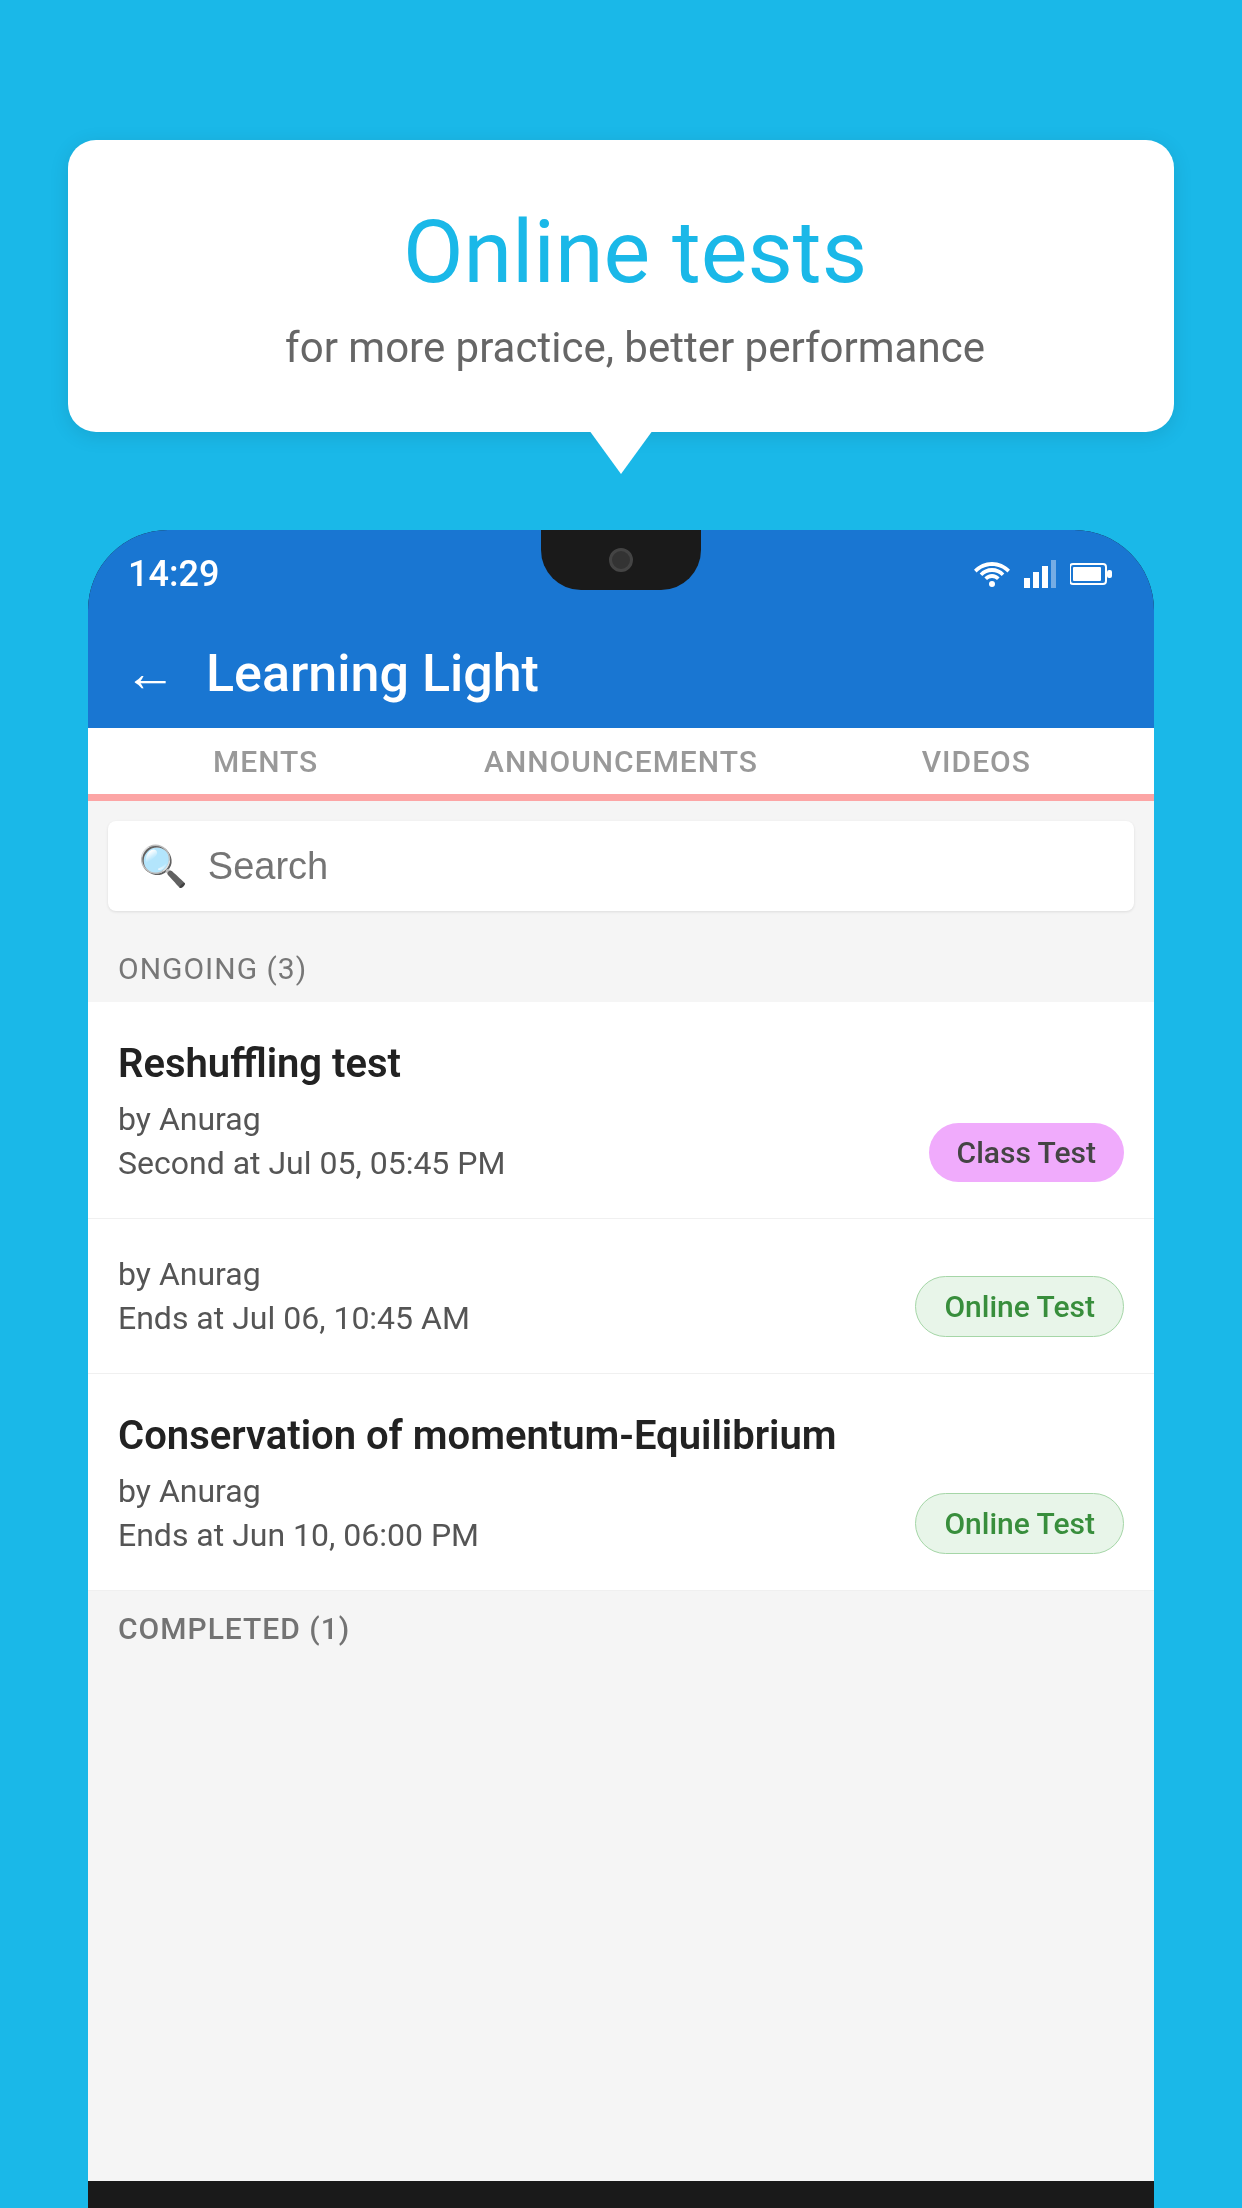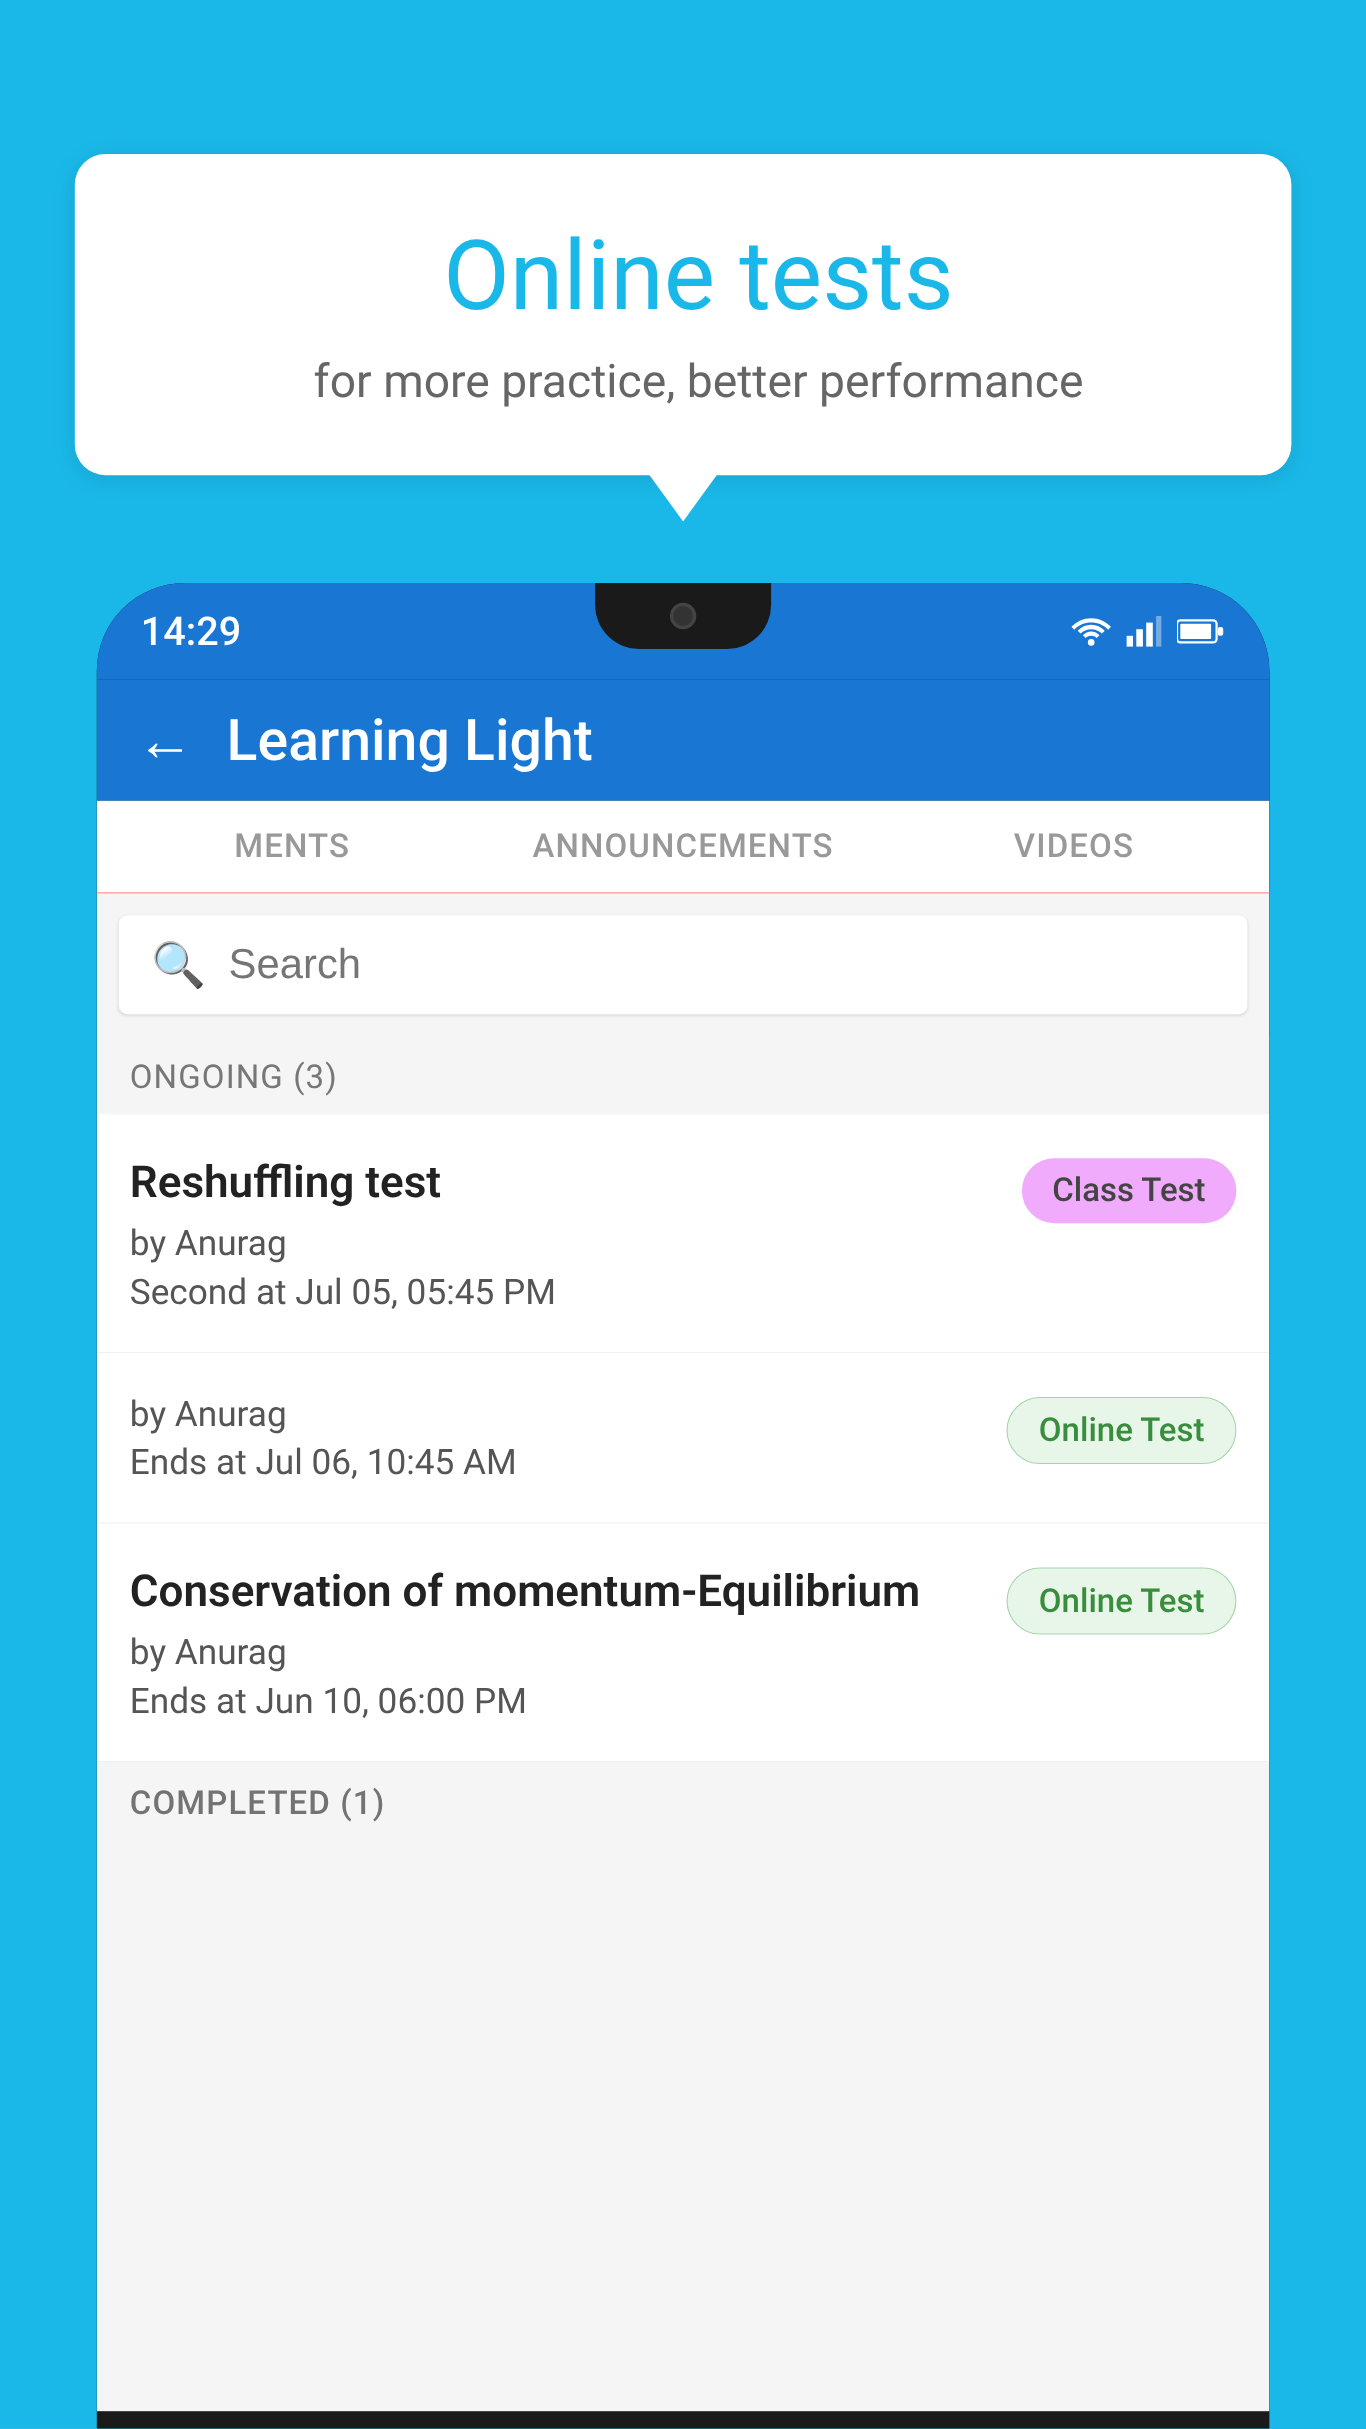--- a/index.html
+++ b/index.html
@@ -130,24 +130,24 @@
 
     .app-title {
       color: white;
       font-size: 52px;
       font-weight: 500;
     }
 
     
     .tabs-bar {
       background: white;
-      height: 84px;
+      height: 73px;
       display: flex;
       align-items: stretch;
-      border-bottom: 1px solid #fca5a5;
+      border-bottom: 7px solid #fca5a5;
       overflow: hidden;
     }
 
     .tab-item {
       flex: 1;
       display: flex;
       align-items: center;
       justify-content: center;
       font-size: 30px;
       font-weight: 500;
@@ -219,21 +219,21 @@
 
     
     .test-list {
       background: white;
     }
 
     .test-item {
       padding: 36px 30px;
       border-bottom: 1px solid #f0f0f0;
       display: flex;
-      align-items: flex-start;
+      align-items: flex-end;
       justify-content: space-between;
       gap: 20px;
     }
 
     .test-info {
       flex: 1;
     }
 
     .test-name {
       font-size: 40px;

